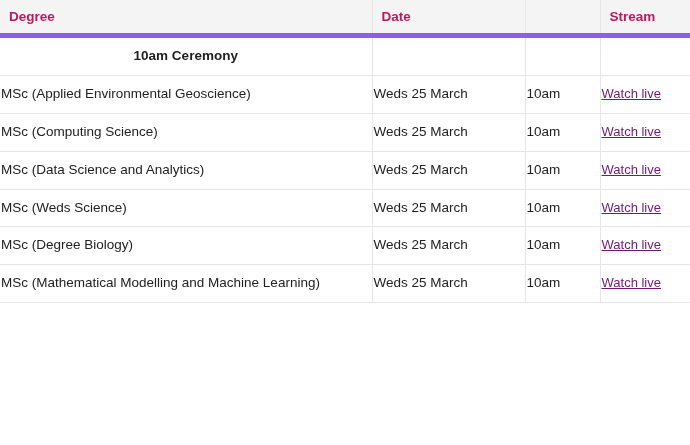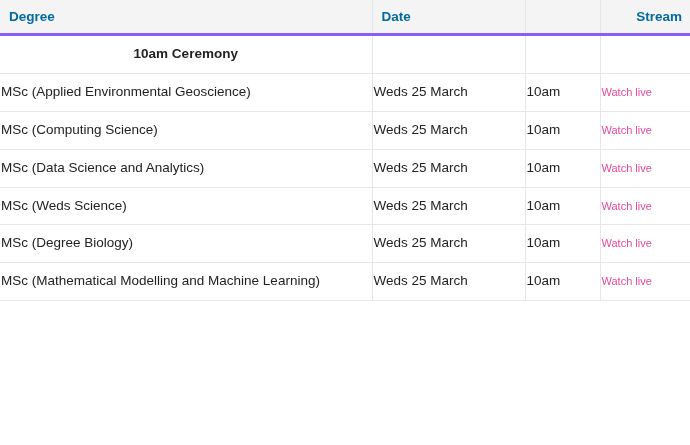--- a/index.html
+++ b/index.html
@@ -21,29 +21,29 @@
     font-size: 13.5px;
   }
   table.ceremony-table col.col-degree { width: 372px; }
   table.ceremony-table col.col-date   { width: 153px; }
   table.ceremony-table col.col-time   { width: 75px; }
   table.ceremony-table col.col-stream { width: 90px; }
 
   thead th {
     text-align: left;
     font-weight: bold;
-    color: #0369a1;
+    color: #be185d;
     background: #f4f4f4;
     padding: 9px 8px 9px 9px;
-    border-bottom: 3px solid #8b5cf6;
+    border-bottom: 5px solid #8b5cf6;
     border-right: 1px solid #e6e6e6;
     font-size: 13.5px;
     white-space: nowrap;
   }
-  thead th:last-child { border-right: none; text-align: right; }
+  thead th:last-child { border-right: none; }
 
   tbody td {
     padding: 10px 8px 10px 1px;
     border-bottom: 1px solid #e6e6e6;
     border-right: 1px solid #e6e6e6;
     vertical-align: middle;
     line-height: 1.25;
     color: #222222;
     background: #ffffff;
   }
@@ -54,22 +54,23 @@
     background: #ffffff;
   }
   tr.section-row td.section-title {
     text-align: center;
     padding-left: 0;
     padding-right: 0;
   }
   td.cell-empty { background: #ffffff; }
 
   a.watch-link {
-    color: #ec4899;
-    font-size: 11px;
+    color: #701a75;
+    text-decoration: underline;
+    font-size: 13px;
     cursor: pointer;
   }
 </style>
 </head>
 <body>
 
 <table class="ceremony-table">
   <colgroup>
     <col class="col-degree">
     <col class="col-date">

